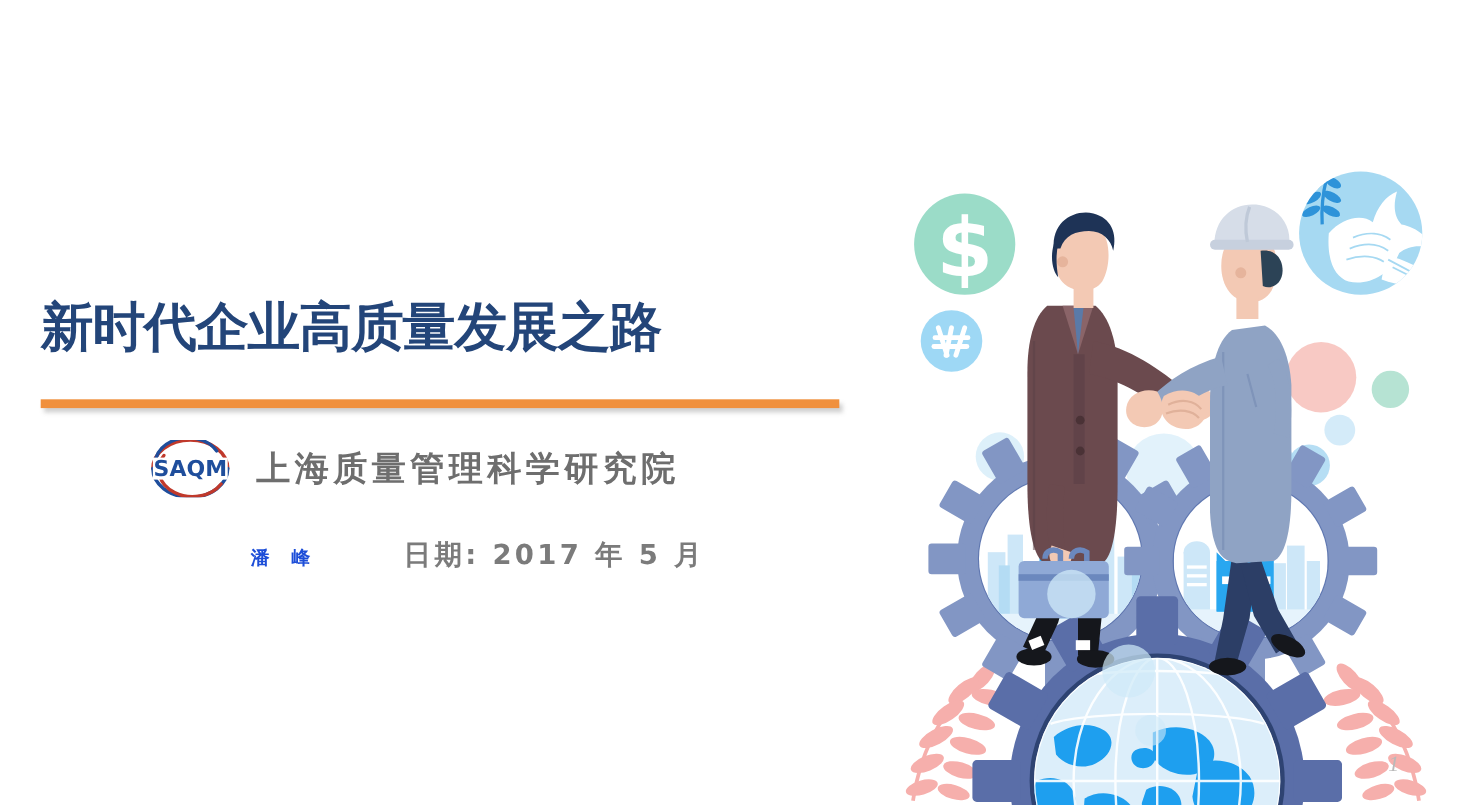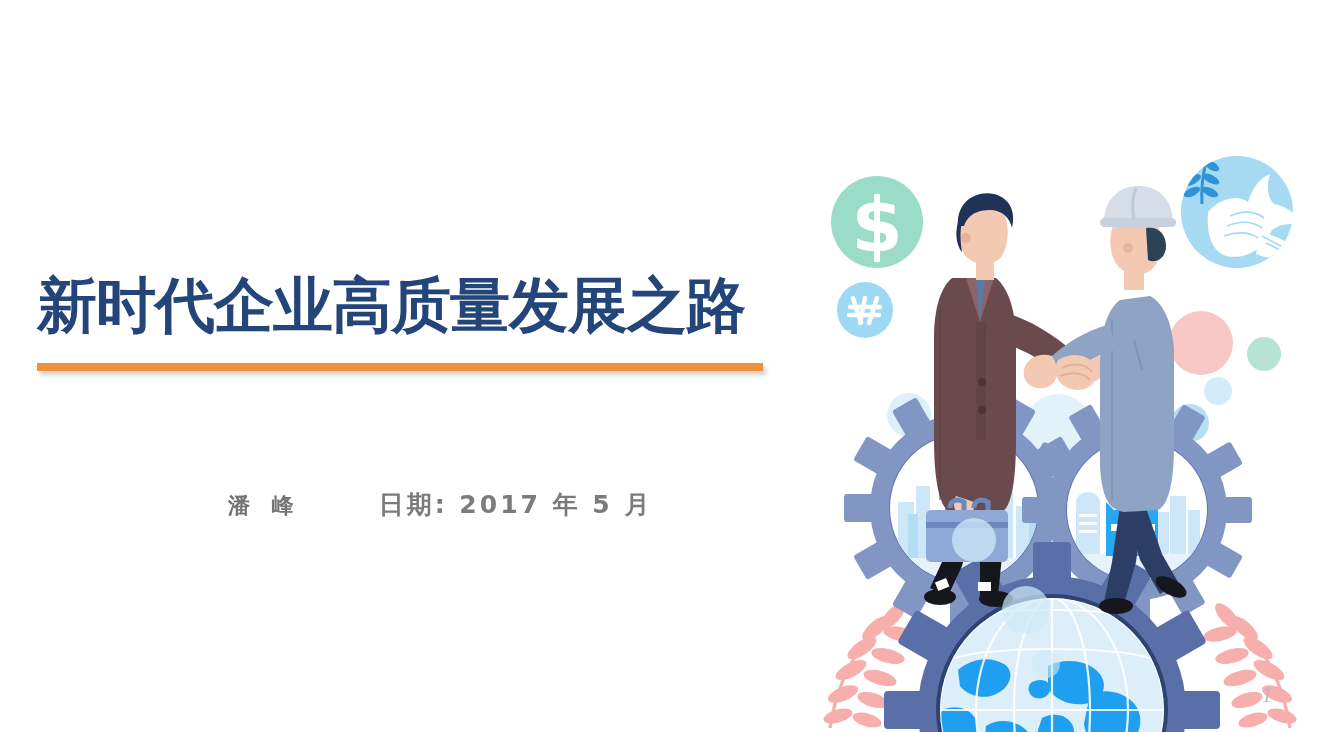--- a/index.html
+++ b/index.html
@@ -20,21 +20,21 @@
 
   
   #title-block {
     position: absolute;
     left: 37px;
     top: 272px;
     width: 740px;
   }
   #slide-title {
     font-family: "DejaVu Sans", "Liberation Sans", sans-serif;
-    font-size: 60px;
+    font-size: 48px;
     font-weight: 700;
     color: #234579;
     letter-spacing: -1px;
     line-height: 1.12;
     white-space: nowrap;
     margin: 0;
   }
   #title-rule-wrap {
     position: absolute;
     left: 0px;
@@ -80,23 +80,23 @@
   #byline {
     position: absolute;
     left: 228px;
     top: 488px;
     display: flex;
     align-items: baseline;
     white-space: nowrap;
   }
   #presenter {
     font-family: "DejaVu Sans", "Liberation Sans", sans-serif;
-    font-size: 22px;
+    font-size: 17px;
     font-weight: 700;
-    color: #737373;
+    color: #1d4ed8;
     letter-spacing: 7px;
   }
   #byline-gap { width: 78px; flex: none; }
   #date-text {
     font-family: "DejaVu Sans", "Liberation Sans", sans-serif;
     font-size: 25px;
     font-weight: 700;
     color: #7B7B7B;
     letter-spacing: 3px;
   }
@@ -127,20 +127,38 @@
 
 <div id="slide">
 
   <div id="title-block">
     <div id="slide-title">新时代企业高质量发展之路</div>
     <div id="title-rule-wrap">
       <div id="title-rule"></div>
     </div>
   </div>
 
+  <div id="org-line">
+    <div id="saqm-logo">
+      <svg width="84" height="52" viewBox="0 0 84 52" xmlns="http://www.w3.org/2000/svg">
+
+        <path d="M8 26 A34 26 0 0 1 76 26" fill="none" stroke="#C0392B" stroke-width="3.2" stroke-linecap="round"></path>
+
+        <path d="M8 26 A34 26 0 0 0 76 26" fill="none" stroke="#1F4E9C" stroke-width="3.2" stroke-linecap="round"></path>
+
+        <path d="M14 34 A30 24 0 0 1 66 10" fill="none" stroke="#1F4E9C" stroke-width="3" stroke-linecap="round"></path>
+
+        <path d="M18 14 A30 24 0 0 0 70 40" fill="none" stroke="#C0392B" stroke-width="3" stroke-linecap="round"></path>
+
+        <rect x="8" y="16" width="68" height="20" fill="#ffffff"></rect>
+        <text x="42" y="33" text-anchor="middle" font-family="'DejaVu Sans','Liberation Sans',sans-serif" font-size="20" font-weight="bold" fill="#1F4E9C">SAQM</text>
+      </svg>
+    </div>
+    <div id="org-name">上海质量管理科学研究院</div>
+  </div>
 
   <div id="byline">
     <span id="presenter">潘 峰</span>
     <span id="byline-gap"></span>
     <span id="date-text">日期: 2017 年 5 月</span>
   </div>
 
   <div id="artwork">
     <svg width="548" height="622" viewBox="0 0 548 622" xmlns="http://www.w3.org/2000/svg">
       <defs>

